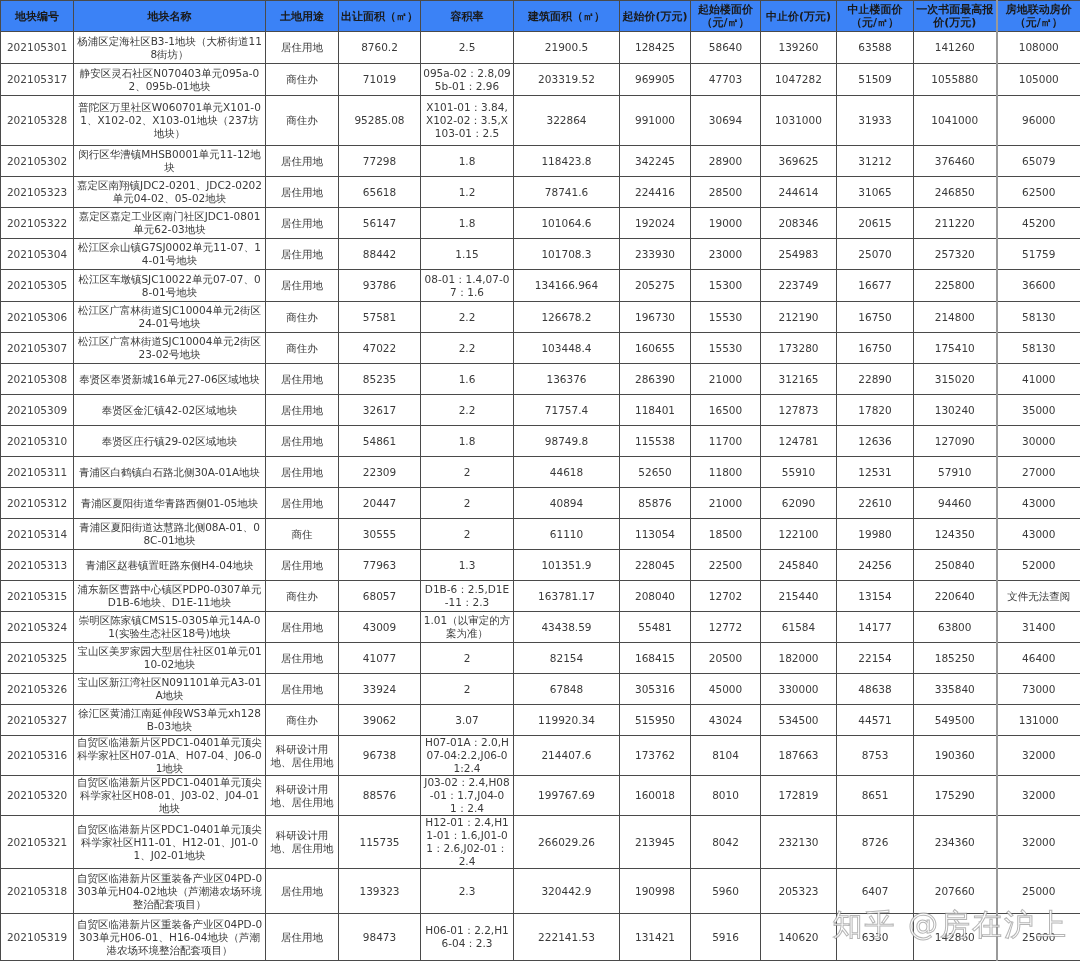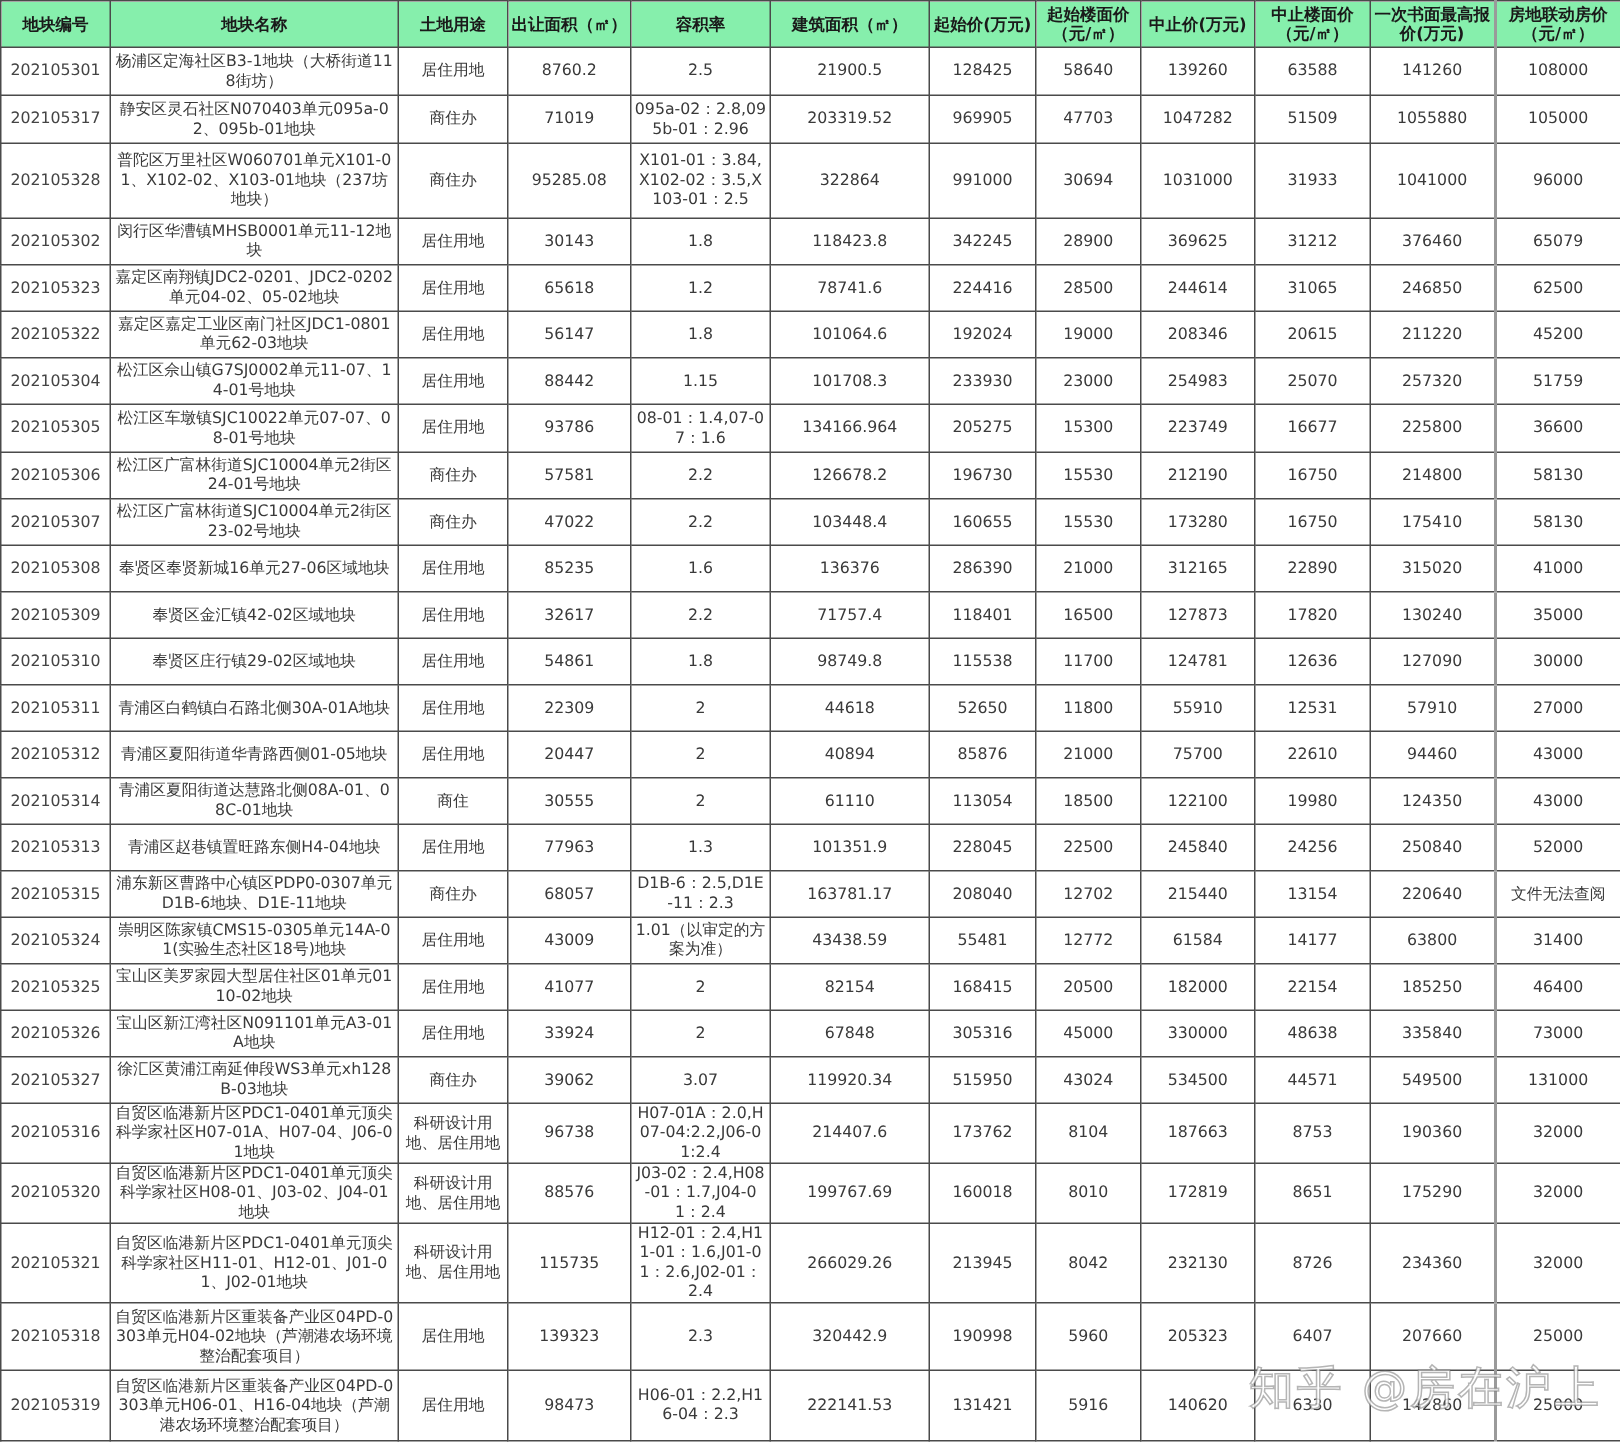--- a/index.html
+++ b/index.html
@@ -14,21 +14,21 @@
   table.land th, table.land td {
     border: 1px solid #4a4a4a;
     text-align: center;
     vertical-align: middle;
     padding: 0 2px;
     line-height: 13px;
     overflow: hidden;
     word-break: break-all;
   }
   table.land thead th {
-    background: #86efac;
+    background: #3b82f6;
     color: #1a1a1a;
     font-weight: bold;
     font-size: 11px;
     height: 30px;
     line-height: 13px;
   }
   table.land td.id { color: #444; }
   table.land td.name { color: #3a3a3a; }
   table.land td.last { border-left: 2px solid #9a9a9a; }
   table.land th.last { border-left: 2px solid #9a9a9a; }
@@ -118,21 +118,21 @@
         <td>30694</td>
         <td>1031000</td>
         <td>31933</td>
         <td>1041000</td>
         <td class="last">96000</td>
       </tr>
       <tr style="height: 31px;">
         <td class="id">202105302</td>
         <td class="name">闵行区华漕镇MHSB0001单元11-12地块</td>
         <td>居住用地</td>
-        <td>30143</td>
+        <td>77298</td>
         <td>1.8</td>
         <td>118423.8</td>
         <td>342245</td>
         <td>28900</td>
         <td>369625</td>
         <td>31212</td>
         <td>376460</td>
         <td class="last">65079</td>
       </tr>
       <tr style="height: 31px;">
@@ -277,21 +277,21 @@
       </tr>
       <tr style="height: 31px;">
         <td class="id">202105312</td>
         <td class="name">青浦区夏阳街道华青路西侧01-05地块</td>
         <td>居住用地</td>
         <td>20447</td>
         <td>2</td>
         <td>40894</td>
         <td>85876</td>
         <td>21000</td>
-        <td>75700</td>
+        <td>62090</td>
         <td>22610</td>
         <td>94460</td>
         <td class="last">43000</td>
       </tr>
       <tr style="height: 31px;">
         <td class="id">202105314</td>
         <td class="name">青浦区夏阳街道达慧路北侧08A-01、08C-01地块</td>
         <td>商住</td>
         <td>30555</td>
         <td>2</td>

